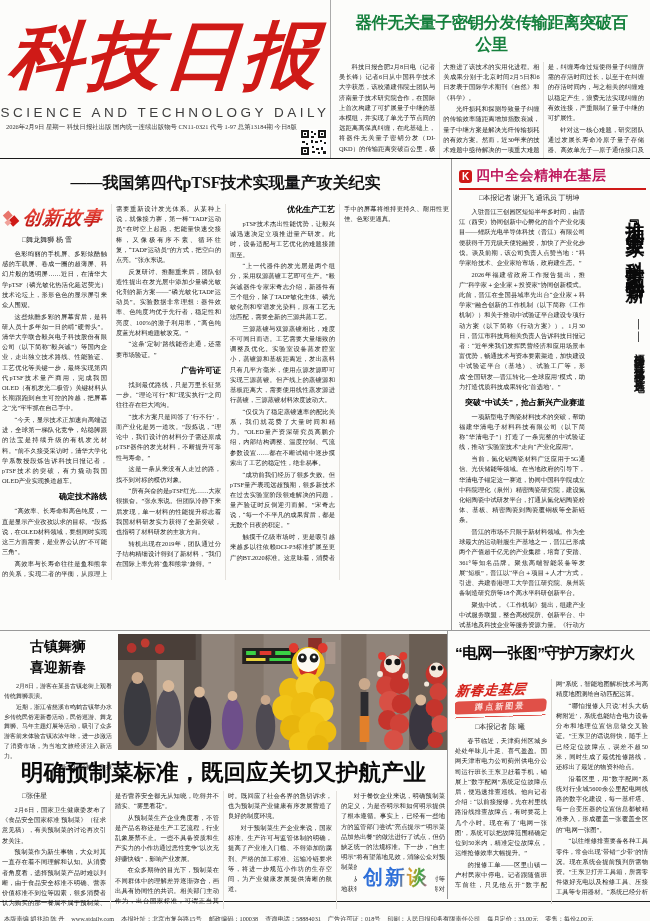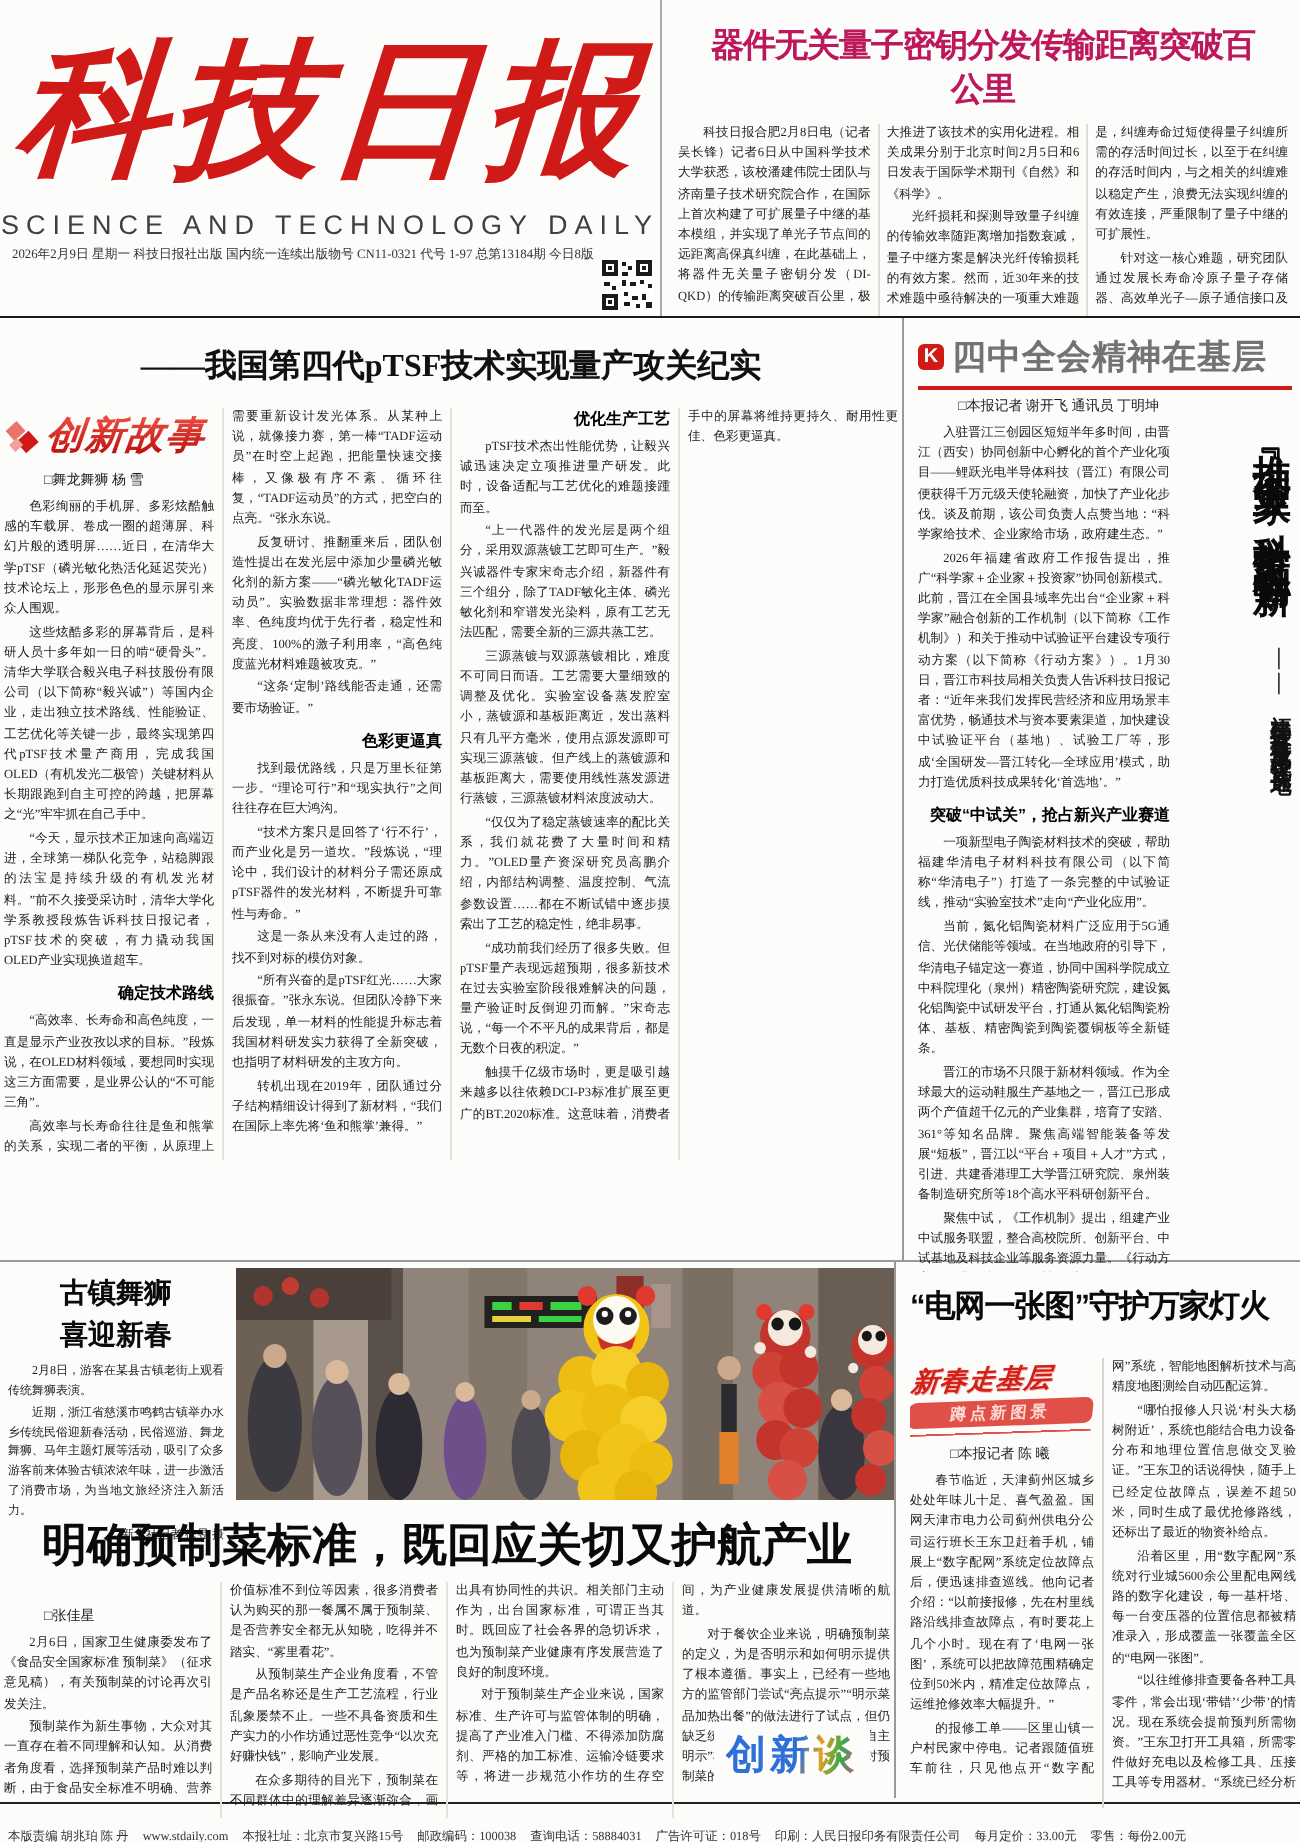--- a/index.html
+++ b/index.html
@@ -9,21 +9,21 @@
 
   
   .header{display:flex;height:158px;border-bottom:1.5px solid #1a1a1a;}
   .masthead{position:relative;width:330px;flex:0 0 330px;padding-top:8px;}
   .paper-title{font-size:74px;font-weight:bold;color:#cf1a17;text-align:center;line-height:1.28;
         font-style:italic;letter-spacing:4px;transform:skewX(-4deg);font-family:"DejaVu Serif",serif;}
   .paper-sub{font-size:13.5px;color:#404040;letter-spacing:3.5px;text-align:center;margin-top:2px;font-family:"Liberation Sans",sans-serif;}
   .dateline{font-size:6.4px;color:#333;text-align:left;padding:3px 34px 0 6px;white-space:nowrap;}
   .qr{position:absolute;right:3px;bottom:2px;width:27px;height:27px;}
   .quantum{flex:1;border-left:1px solid #aaa;padding:4px 6px 0 8px;}
-  .quantum-hl{font-size:16.5px;font-weight:900;letter-spacing:-0.5px;color:#be185d;text-align:center;margin:8px 11px 6px;}
+  .quantum-hl{font-size:16.5px;font-weight:900;letter-spacing:-0.5px;color:#15803d;text-align:center;margin:8px 11px 6px;}
   .quantum-body{column-count:3;column-gap:8px;column-rule:1px solid #e0ddd8;height:96px;overflow:hidden;column-fill:auto;}
 
   
   .para{font-size:6.3px;line-height:1.62;text-align:justify;text-indent:2em;margin:0 0 1.5px;color:#222;}
   .colhead{font-size:8px;font-weight:bold;text-align:right;margin:5px 0 4px;color:#000;
            font-family:"Liberation Sans","DejaVu Sans",sans-serif;text-indent:0;}
   .byline{font-size:7px;color:#222;margin:3px 0 4px;padding-left:20px;}
 
   
   .band-main{display:flex;height:472px;}
@@ -36,21 +36,21 @@
   .logo-story .dias{display:inline-block;width:16px;height:16px;position:relative;flex:0 0 16px;}
   .logo-story .dias i{position:absolute;display:block;background:#e23a2e;transform:rotate(45deg);}
   .logo-story .txt{font-size:19px;font-weight:900;font-style:italic;color:#d8231b;
         background:linear-gradient(180deg,#e8473c 20%,#c01511 80%);-webkit-background-clip:text;background-clip:text;
         -webkit-text-fill-color:transparent;font-family:"Liberation Sans",sans-serif;letter-spacing:1px;white-space:nowrap;}
   .divider-v{flex:0 0 1px;background:#999;}
   .main-right{flex:1;padding:8px 4px 0 7px;border-bottom:1px solid #999;}
   .banner-row{display:flex;align-items:center;gap:4px;border-bottom:2px solid #cf1a17;padding-bottom:3px;}
   .k-logo{width:13px;height:13px;background:#cf1a17;border-radius:3px;color:#fff;font-size:10px;font-weight:bold;
         display:flex;align-items:center;justify-content:center;font-family:"Liberation Sans",sans-serif;}
-  .banner-txt{font-size:17px;font-weight:900;color:#737373;letter-spacing:0.5px;}
+  .banner-txt{font-size:14px;font-weight:900;color:#be185d;letter-spacing:0.5px;}
   .sz-row{display:flex;margin-top:4px;height:424px;overflow:hidden;}
   .sz-text{flex:0 0 126px;width:126px;overflow:hidden;}
   .sz-vertical{flex:1;writing-mode:vertical-rl;display:flex;padding-left:2px;}
   .vt-main{font-size:19px;font-weight:900;letter-spacing:3px;color:#0a0a0a;line-height:1.15;margin-left:6px;}
   .vt-sub{font-size:10.5px;font-weight:bold;color:#111;padding-top:48px;letter-spacing:2px;}
 
   
   .band-bottom{display:flex;height:268px;}
   .bottom-left{flex:0 0 447px;width:447px;position:relative;padding-top:3px;}
   .photo-row{display:flex;height:116px;}
@@ -145,21 +145,21 @@
         <div class="byline">□舞龙舞狮  杨 雪</div>
         <div>
             <p class="para">色彩绚丽的手机屏、多彩炫酷触感的车载屏、卷成一圈的超薄屏、科幻片般的透明屏……近日，在清华大学pTSF（磷光敏化热活化延迟荧光）技术论坛上，形形色色的显示屏引来众人围观。</p>
             <p class="para">这些炫酷多彩的屏幕背后，是科研人员十多年如一日的啃“硬骨头”。清华大学联合毅兴电子科技股份有限公司（以下简称“毅兴诚”）等国内企业，走出独立技术路线、性能验证、工艺优化等关键一步，最终实现第四代pTSF技术量产商用，完成我国OLED（有机发光二极管）关键材料从长期跟跑到自主可控的跨越，把屏幕之“光”牢牢抓在自己手中。</p>
             <p class="para">“今天，显示技术正加速向高端迈进，全球第一梯队化竞争，站稳脚跟的法宝是持续升级的有机发光材料。”前不久接受采访时，清华大学化学系教授段炼告诉科技日报记者，pTSF技术的突破，有力撬动我国OLED产业实现换道超车。</p>
             <p class="colhead">确定技术路线</p>
             <p class="para">“高效率、长寿命和高色纯度，一直是显示产业孜孜以求的目标。”段炼说，在OLED材料领域，要想同时实现这三方面需要，是业界公认的“不可能三角”。</p>
             <p class="para">高效率与长寿命往往是鱼和熊掌的关系，实现二者的平衡，从原理上需要重新设计发光体系。从某种上说，就像接力赛，第一棒“TADF运动员”在时空上起跑，把能量快速交接棒，又像极有序不紊、循环往复，“TADF运动员”的方式，把空白的点亮。“张永东说。</p>
             <p class="para">反复研讨、推翻重来后，团队创造性提出在发光层中添加少量磷光敏化剂的新方案——“磷光敏化TADF运动员”。实验数据非常理想：器件效率、色纯度均优于先行者，稳定性和亮度、100%的激子利用率，“高色纯度蓝光材料难题被攻克。”</p>
             <p class="para">“这条‘定制’路线能否走通，还需要市场验证。”</p>
-            <p class="colhead">色彩更逼真</p>
+            <p class="colhead">广告许可证</p>
             <p class="para">找到最优路线，只是万里长征第一步。“理论可行”和“现实执行”之间往往存在巨大鸿沟。</p>
             <p class="para">“技术方案只是回答了‘行不行’，而产业化是另一道坎。”段炼说，“理论中，我们设计的材料分子需还原成pTSF器件的发光材料，不断提升可靠性与寿命。”</p>
             <p class="para">这是一条从来没有人走过的路，找不到对标的模仿对象。</p>
             <p class="para">“所有兴奋的是pTSF红光……大家很振奋。”张永东说。但团队冷静下来后发现，单一材料的性能提升标志着我国材料研发实力获得了全新突破，也指明了材料研发的主攻方向。</p>
             <p class="para">转机出现在2019年，团队通过分子结构精细设计得到了新材料，“我们在国际上率先将‘鱼和熊掌’兼得。”</p>
             <p class="colhead">优化生产工艺</p>
             <p class="para">pTSF技术杰出性能优势，让毅兴诚迅速决定立项推进量产研发。此时，设备适配与工艺优化的难题接踵而至。</p>
             <p class="para">“上一代器件的发光层是两个组分，采用双源蒸镀工艺即可生产。”毅兴诚器件专家宋奇志介绍，新器件有三个组分，除了TADF敏化主体、磷光敏化剂和窄谱发光染料，原有工艺无法匹配，需要全新的三源共蒸工艺。</p>
             <p class="para">三源蒸镀与双源蒸镀相比，难度不可同日而语。工艺需要大量细致的调整及优化。实验室设备蒸发腔室小，蒸镀源和基板距离近，发出蒸料只有几平方毫米，使用点源发源即可实现三源蒸镀。但产线上的蒸镀源和基板距离大，需要使用线性蒸发源进行蒸镀，三源蒸镀材料浓度波动大。</p>
             <p class="para">“仅仅为了稳定蒸镀速率的配比关系，我们就花费了大量时间和精力。”OLED量产资深研究员高鹏介绍，内部结构调整、温度控制、气流参数设置……都在不断试错中逐步摸索出了工艺的稳定性，绝非易事。</p>
@@ -285,21 +285,21 @@
             <circle cx="332" cy="90" r="9" fill="#d85045"></circle>
               <circle cx="327" cy="106" r="8" fill="#c5342c"></circle>
             <circle cx="270" cy="40" r="3" fill="#f3e9dc"></circle>
               <circle cx="296" cy="42" r="3" fill="#f3e9dc"></circle>
               <circle cx="318" cy="50" r="2.6" fill="#f3e9dc"></circle>
           </svg>
         </div>
       </div>
       <div class="yz-hl hd">明确预制菜标准，既回应关切又护航产业</div>
       <div class="yz-cols">
-        <div class="byline" style="margin-top:12px;">□张佳星</div>
+        <div class="byline" style="margin-top:0;">□张佳星</div>
         <div>
             <p class="para">2月6日，国家卫生健康委发布了《食品安全国家标准 预制菜》（征求意见稿），有关预制菜的讨论再次引发关注。</p>
             <p class="para">预制菜作为新生事物，大众对其一直存在着不同理解和认知。从消费者角度看，选择预制菜产品时难以判断，由于食品安全标准不明确、营养价值标准不到位等因素，很多消费者认为购买的那一餐属不属于预制菜、是否营养安全都无从知晓，吃得并不踏实、“雾里看花”。</p>
             <p class="para">从预制菜生产企业角度看，不管是产品名称还是生产工艺流程，行业乱象屡禁不止。一些不具备资质和生产实力的小作坊通过恶性竞争“以次充好赚快钱”，影响产业发展。</p>
             <p class="para">在众多期待的目光下，预制菜在不同群体中的理解差异逐渐弥合，画出具有协同性的共识。相关部门主动作为，出台国家标准，可谓正当其时。既回应了社会各界的急切诉求，也为预制菜产业健康有序发展营造了良好的制度环境。</p>
             <p class="para">对于预制菜生产企业来说，国家标准、生产许可与监管体制的明确，提高了产业准入门槛、不得添加防腐剂、严格的加工标准、运输冷链要求等，将进一步规范小作坊的生存空间，为产业健康发展提供清晰的航道。</p>
             <p class="para">对于餐饮企业来说，明确预制菜的定义，为是否明示和如何明示提供了根本遵循。事实上，已经有一些地方的监管部门尝试“亮点提示”“明示菜品加热出餐”的做法进行了试点，但仍缺乏统一的法规标准。下一步，“自主明示”将有望落地见效，消除公众对预制菜的心存顾虑。</p>
             <p class="para">从预制菜生产可以直观信息对等地获得理解趋近。其次，消费者将对预制菜风味、真实用料等形成更理性的认知，避免“谈预色变”。</p>
           </div>
       </div>

